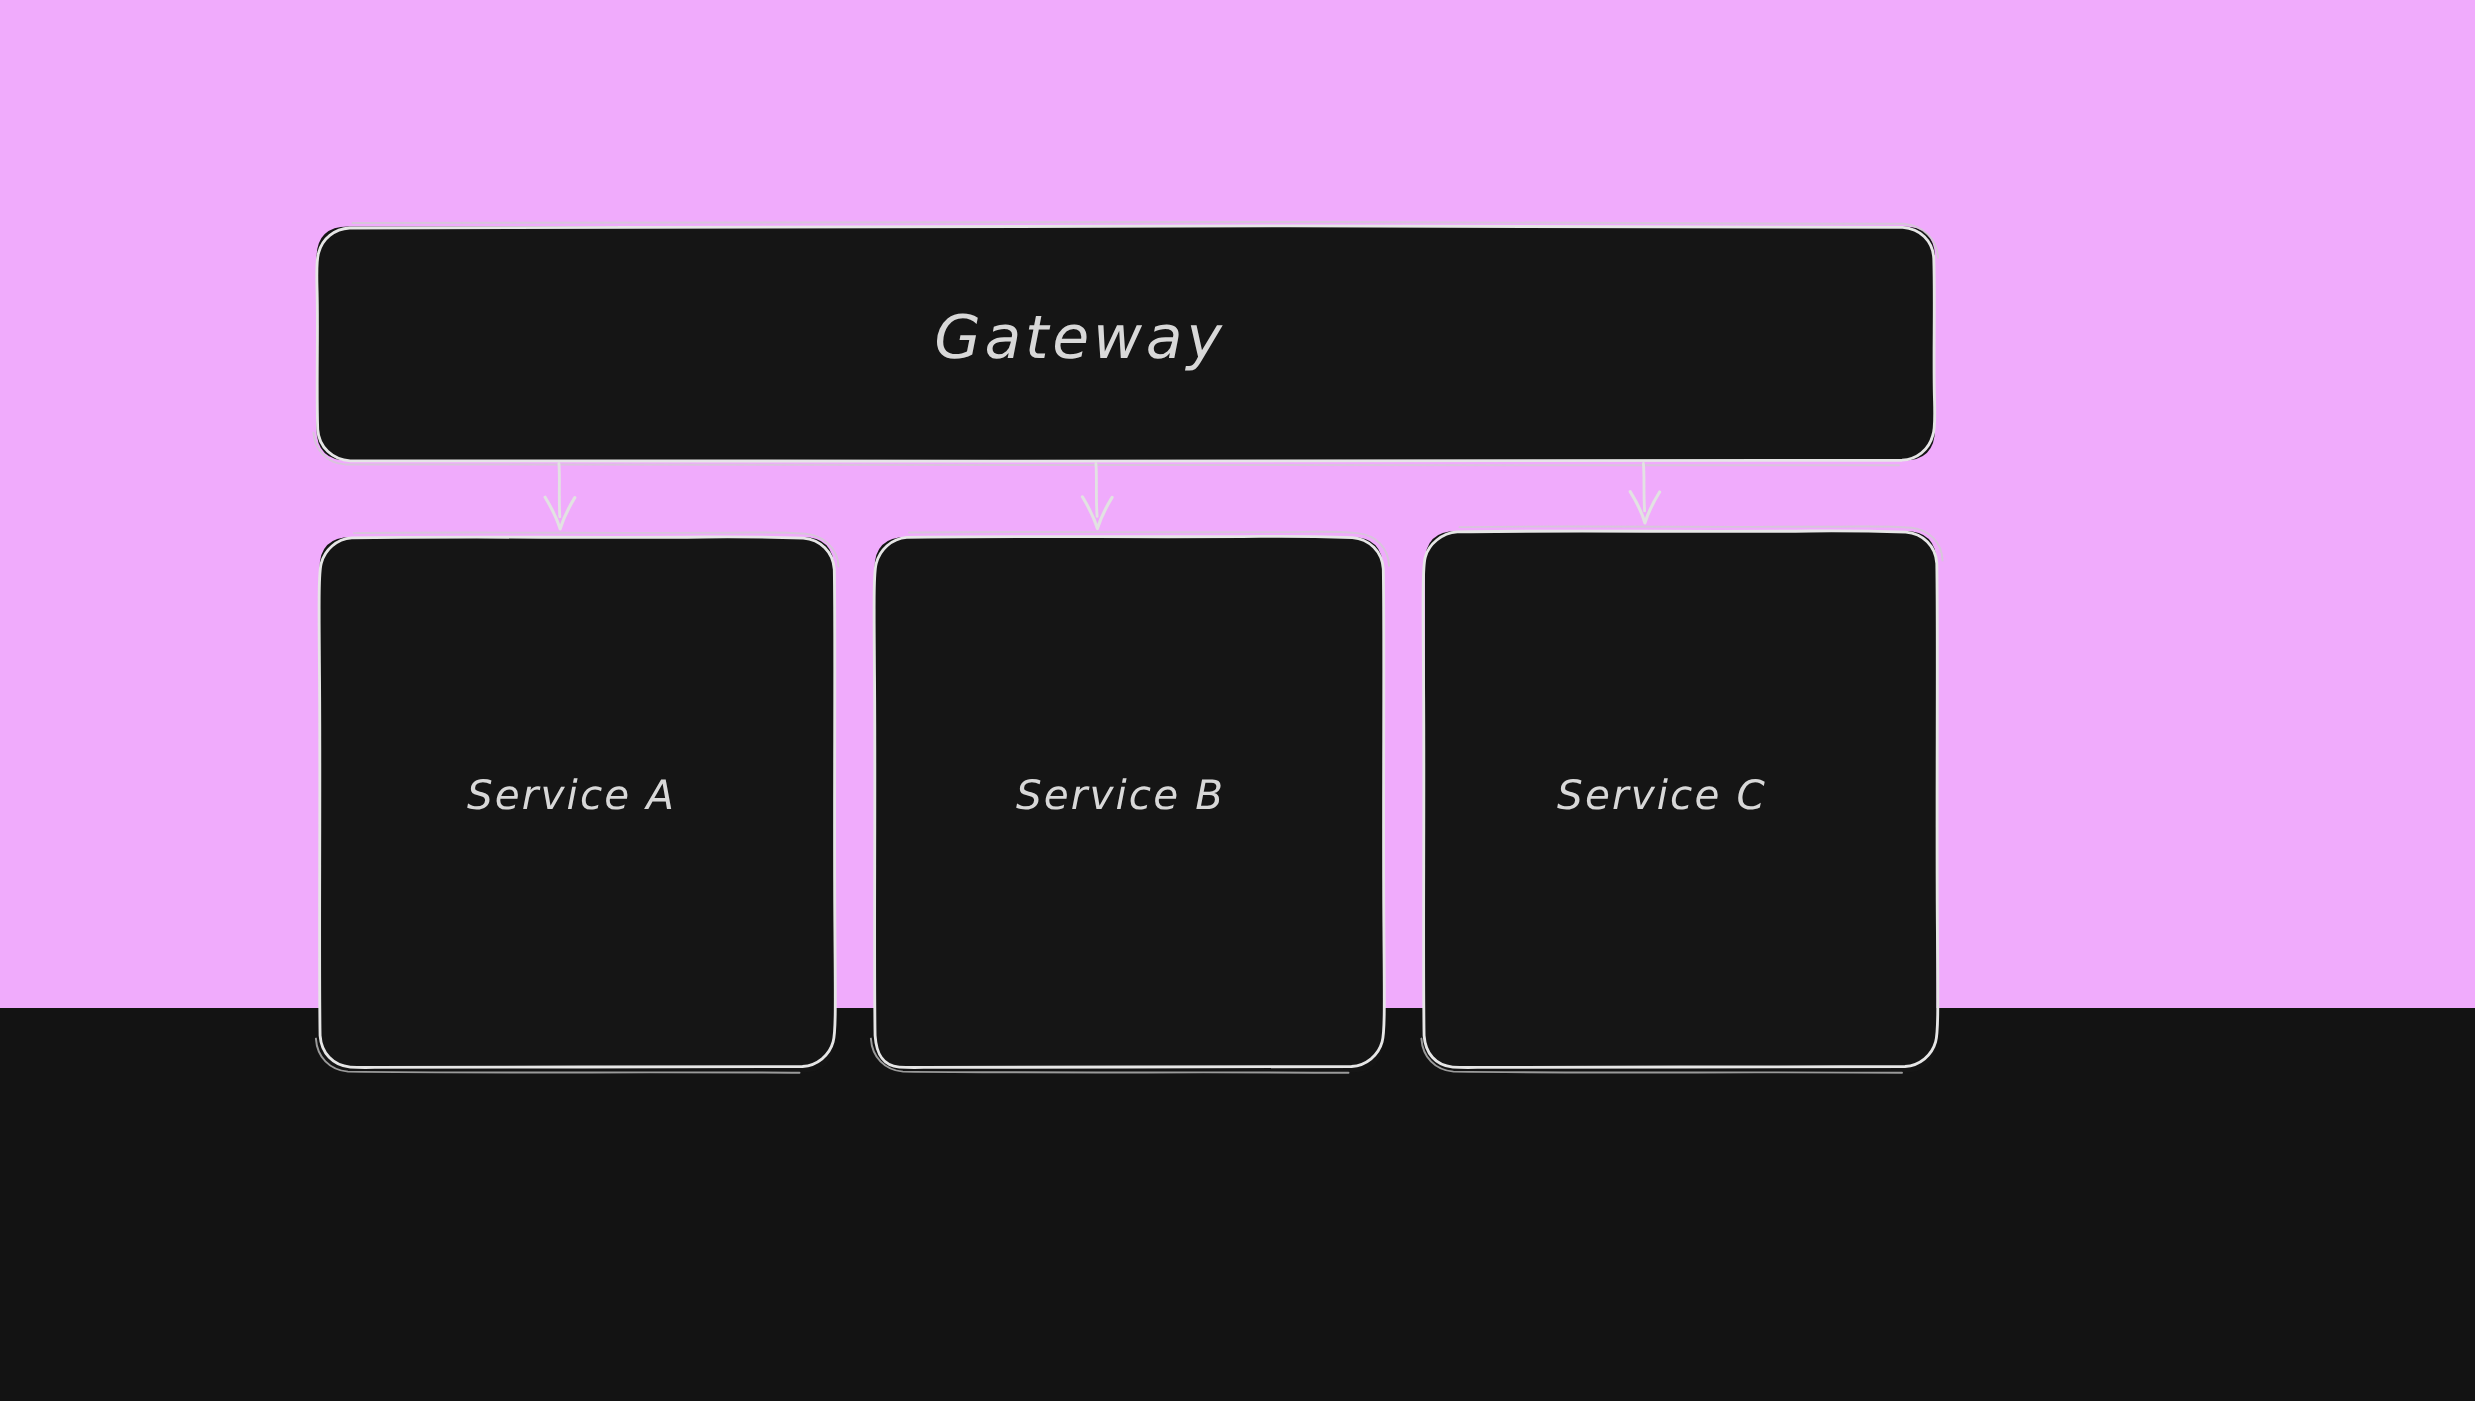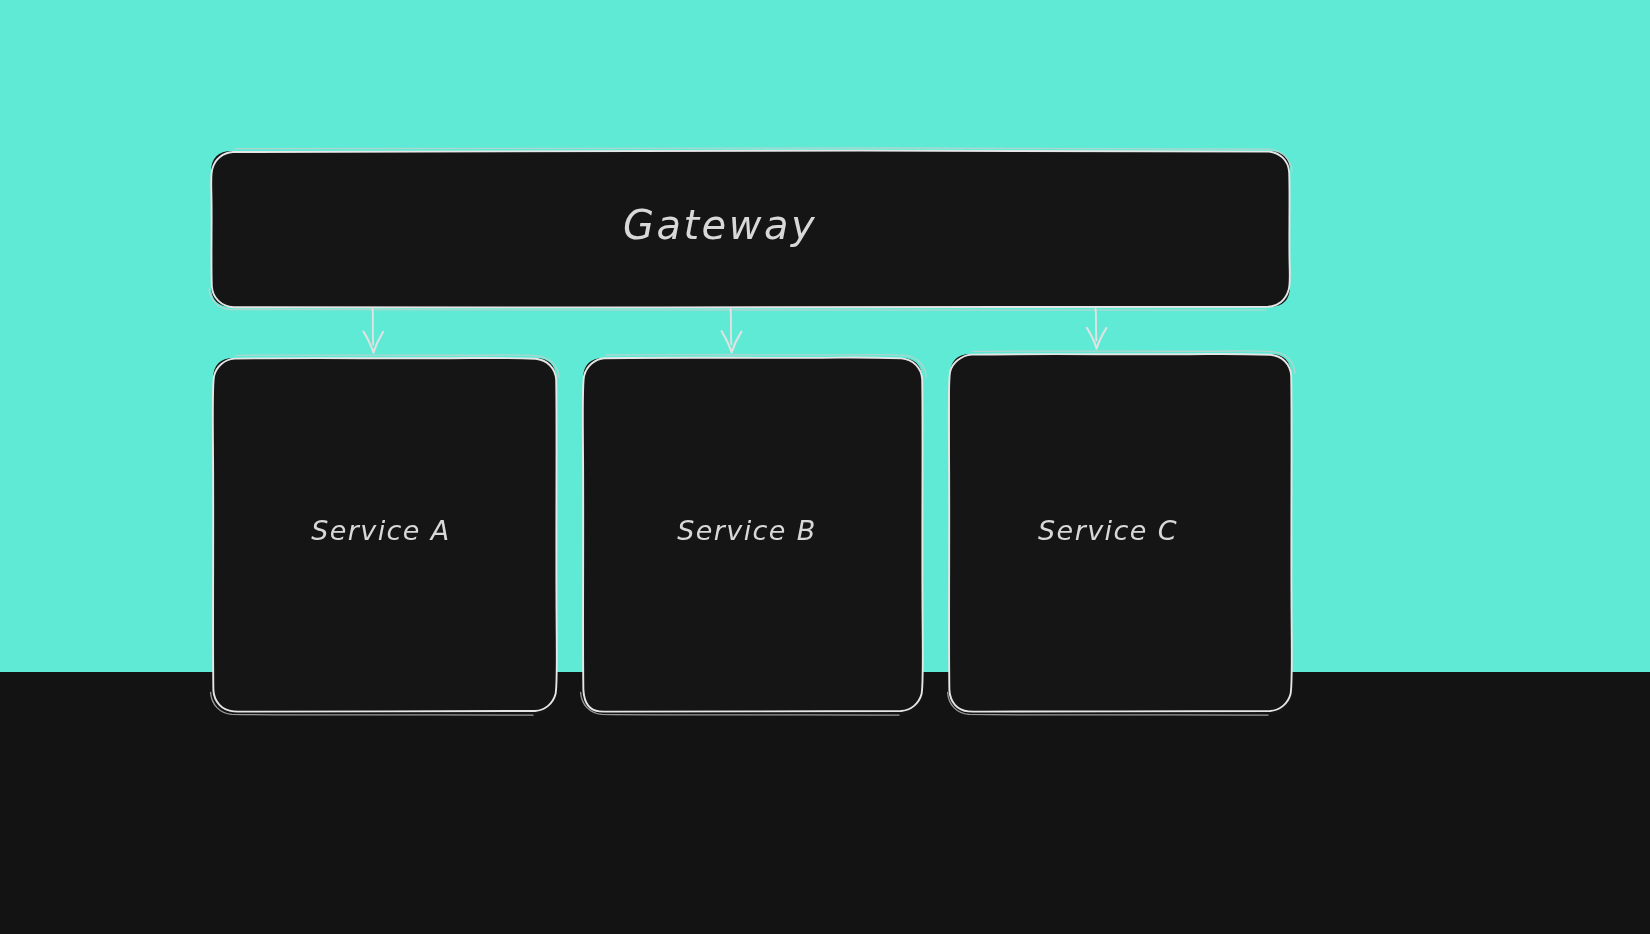--- a/index.html
+++ b/index.html
@@ -11,21 +11,21 @@
   body {
     width: 1650px;
     height: 934px;
     overflow: hidden;
     font-family: "DejaVu Sans", sans-serif;
   }
   #canvas-root {
     position: relative;
     width: 1650px;
     height: 672px;
-    background: #5eead4;
+    background: #f0abfc;
   }
   #diagram-svg {
     position: absolute;
     left: 0;
     top: 0;
     width: 1650px;
     height: 934px;
     display: block;
   }
   .node-label {

